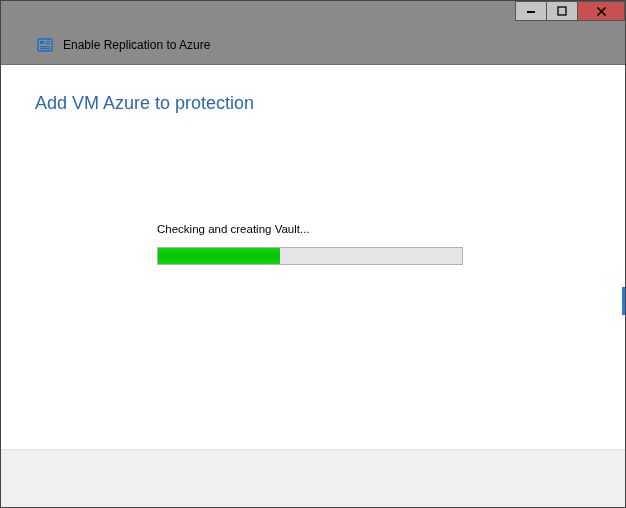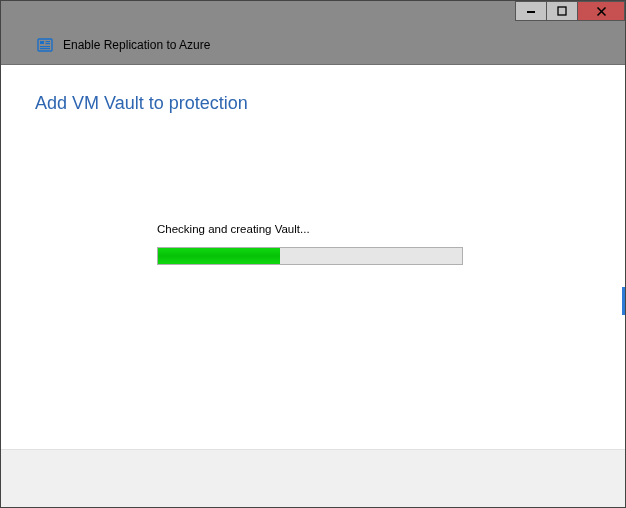--- a/index.html
+++ b/index.html
@@ -180,21 +180,21 @@
           <rect x="8.5" y="6" width="4.5" height="1.2" fill="#1a6fc9"></rect>
           <rect x="3" y="9" width="10" height="1.2" fill="#1a6fc9"></rect>
           <rect x="3" y="11" width="10" height="1.2" fill="#1a6fc9"></rect>
         </svg>
       </span>
       <span class="title-text">Enable Replication to Azure</span>
     </div>
   </div>
 
   <div class="content">
-    <h1 class="page-title">Add VM Vault to protection</h1>
+    <h1 class="page-title">Add VM Azure to protection</h1>
 
     <div class="progress-area">
       <div class="progress-label">Checking and creating Vault...</div>
       <div class="progress-bar">
         <div class="progress-fill" style="width:40%"></div>
       </div>
     </div>
   </div>
 
   <div class="footer"></div>

